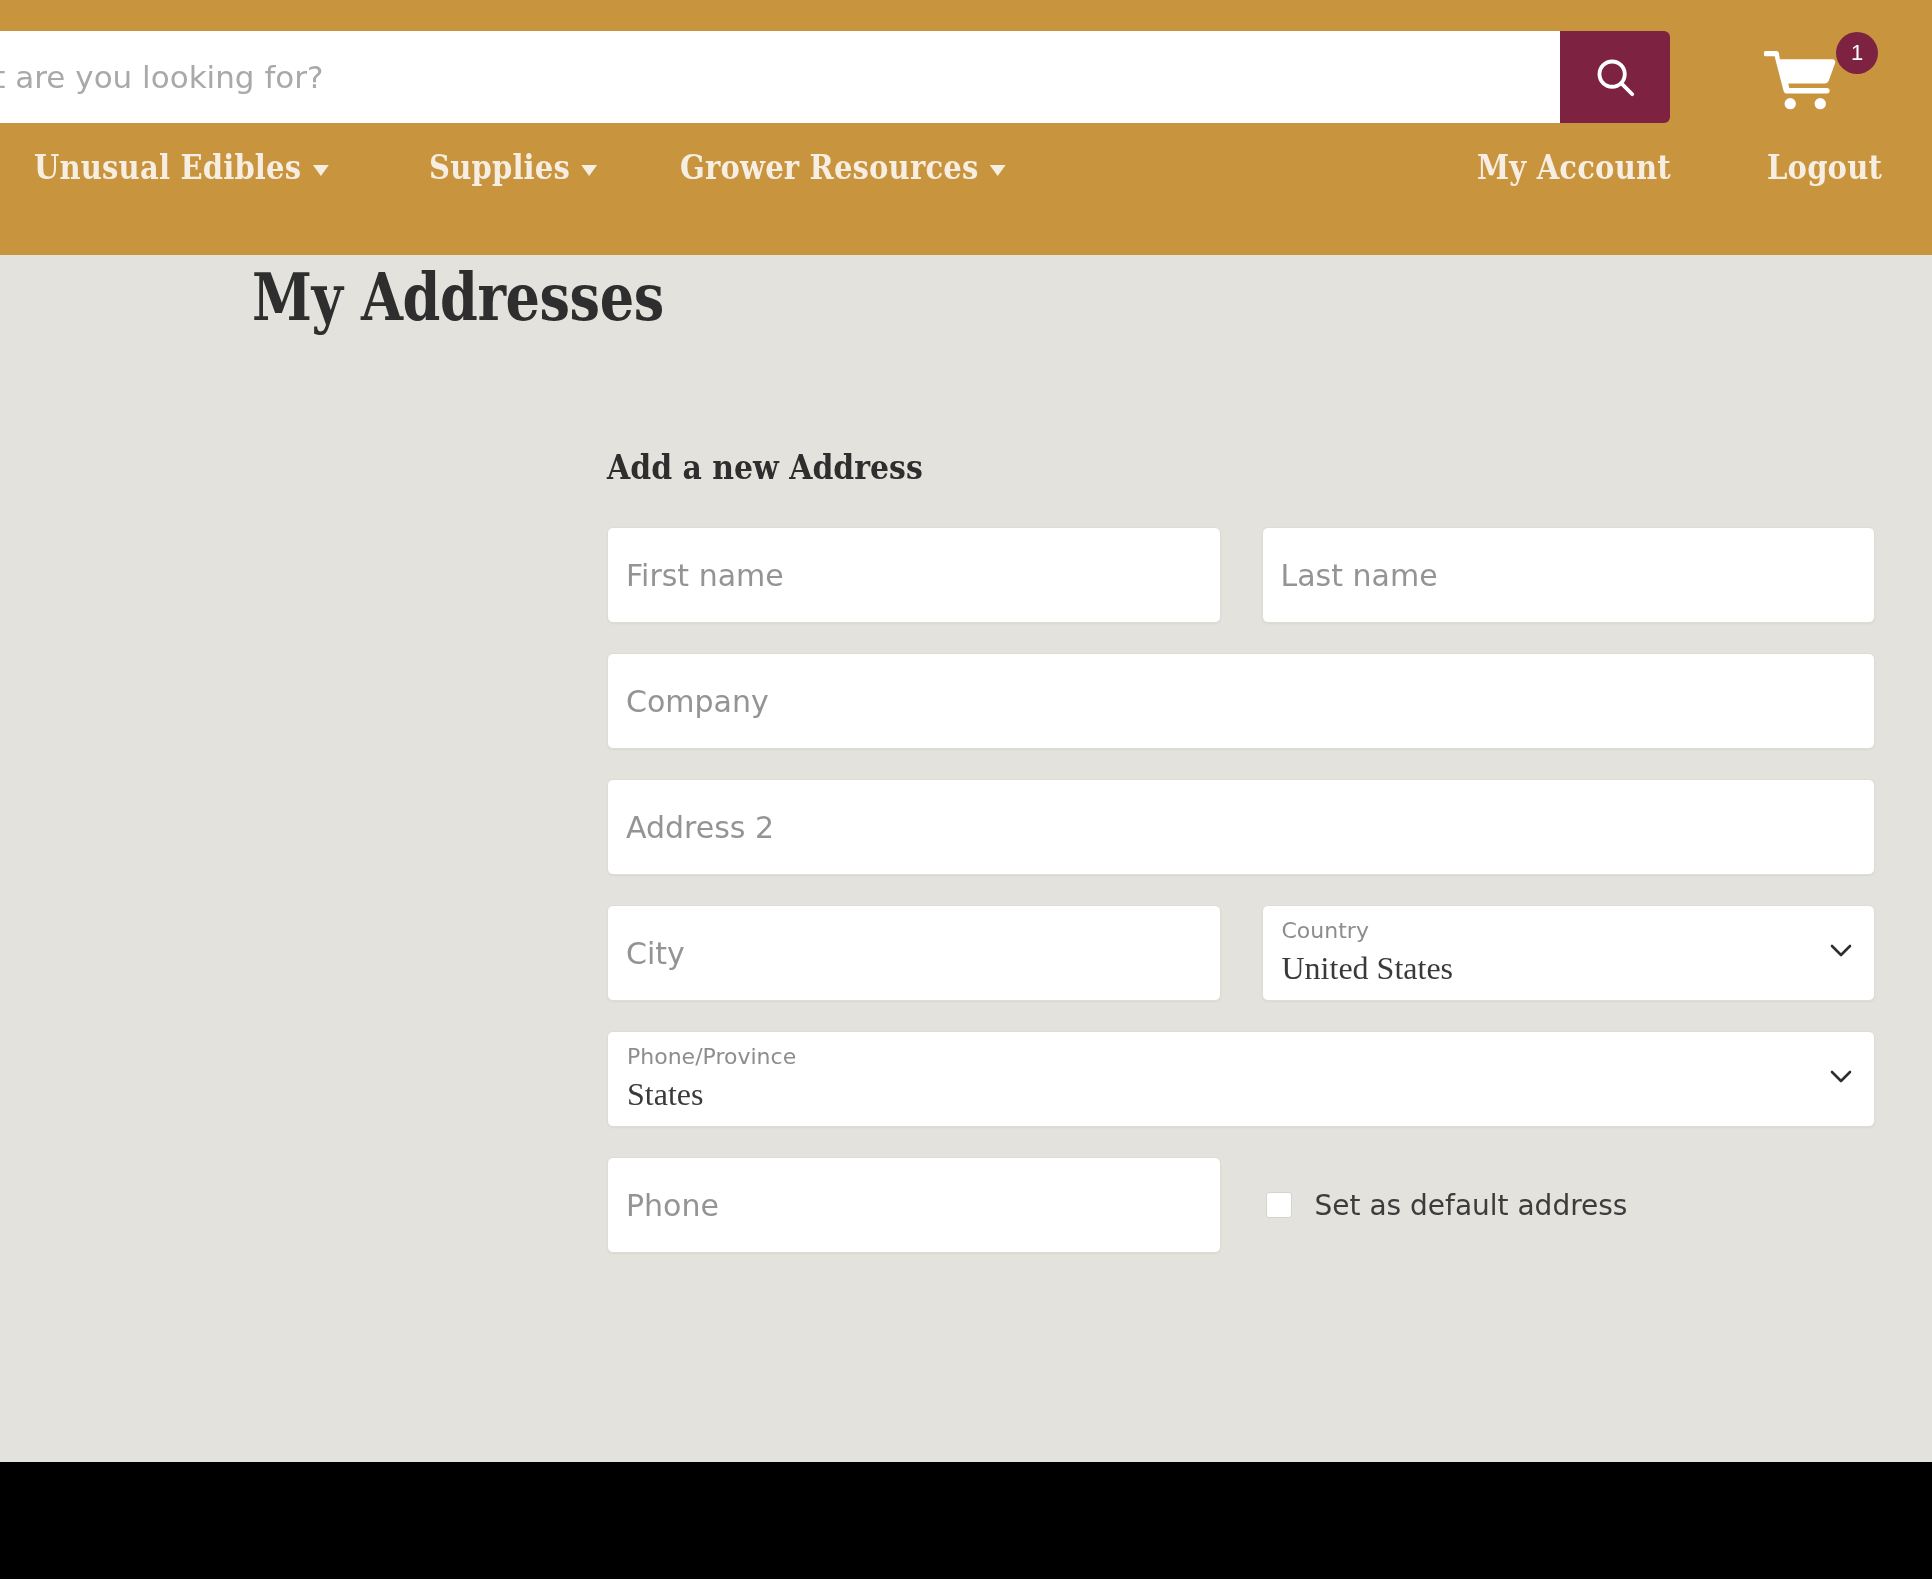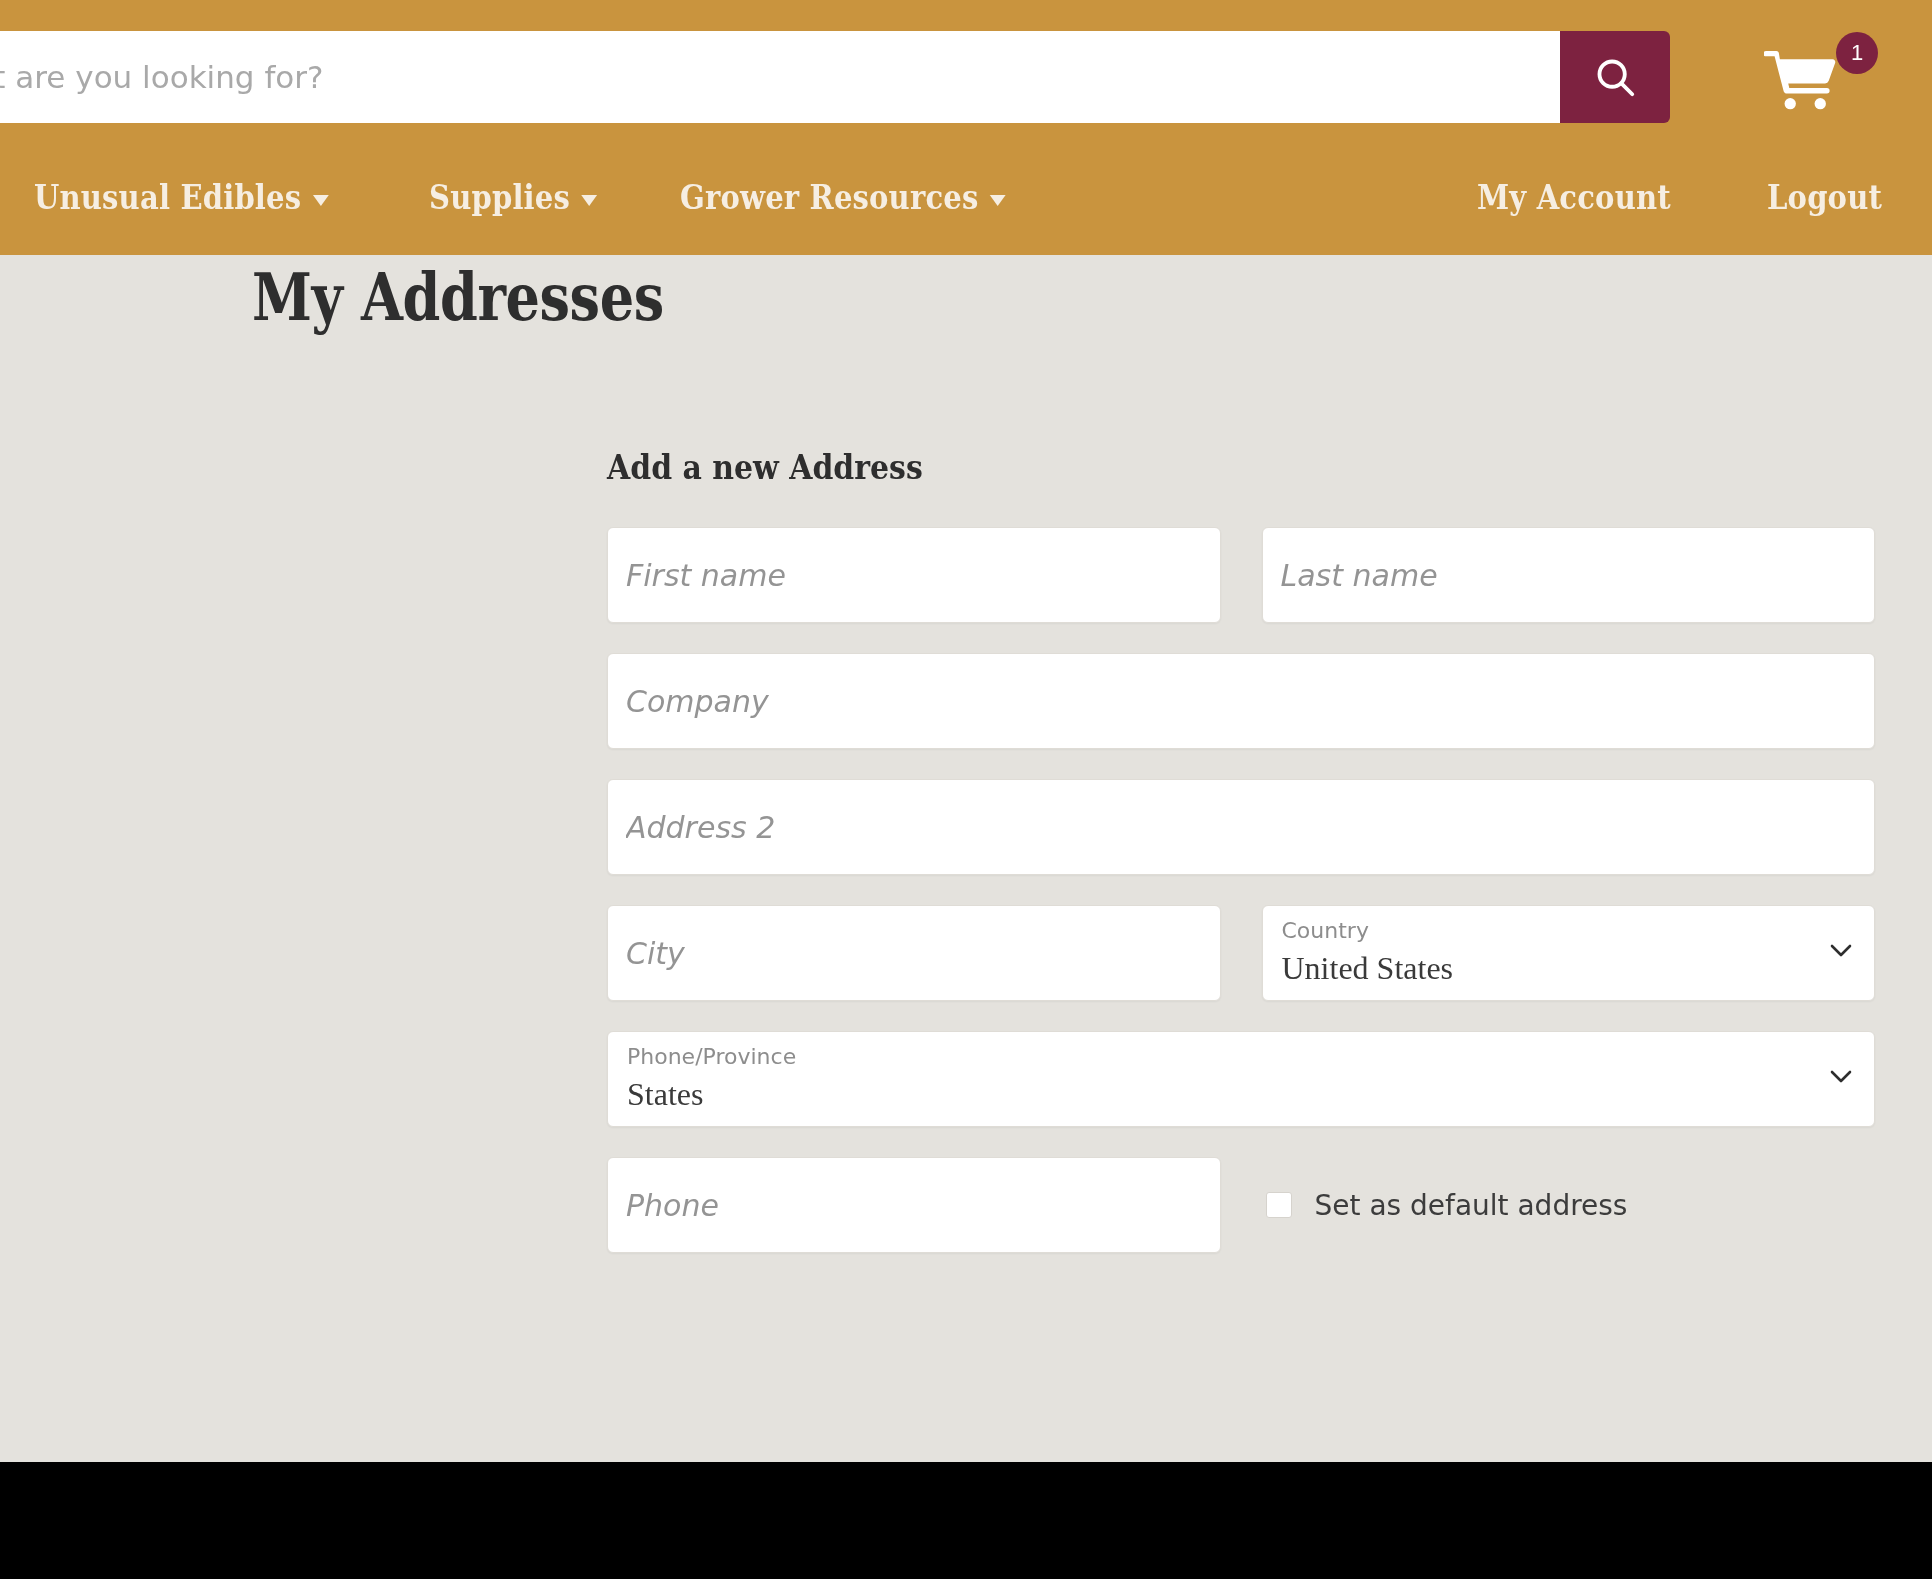--- a/index.html
+++ b/index.html
@@ -102,21 +102,21 @@
     display: flex;
     align-items: center;
     justify-content: center;
     line-height: 1;
   }
 
   
   .nav {
     position: absolute;
     left: 0;
-    top: 172px;
+    top: 142px;
     width: 1932px;
     height: 75px;
   }
   .nav-left {
     position: absolute;
     left: 34px;
     top: 0;
     display: flex;
     align-items: center;
     gap: 0px;
@@ -213,21 +213,20 @@
     width: 100%;
     height: 100%;
     border: none;
     outline: none;
     background: transparent;
     box-sizing: border-box;
     padding: 0 18px;
     font-family: "DejaVu Sans", sans-serif;
     font-size: 30px;
     color: #3a3a3a;
-    font-style: italic;
   }
   .field-input::placeholder {
     color: #949494;
     opacity: 1;
   }
 
   
   .select-field {
     position: relative;
     background: #ffffff;

